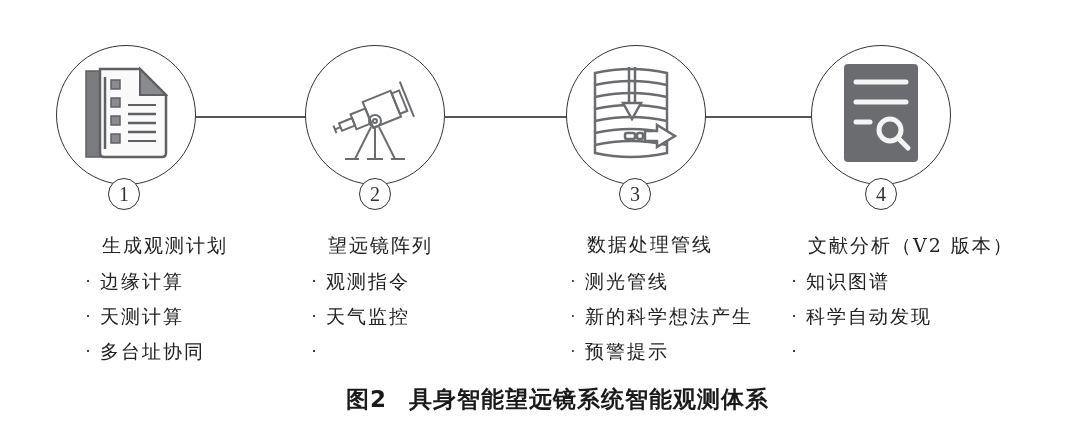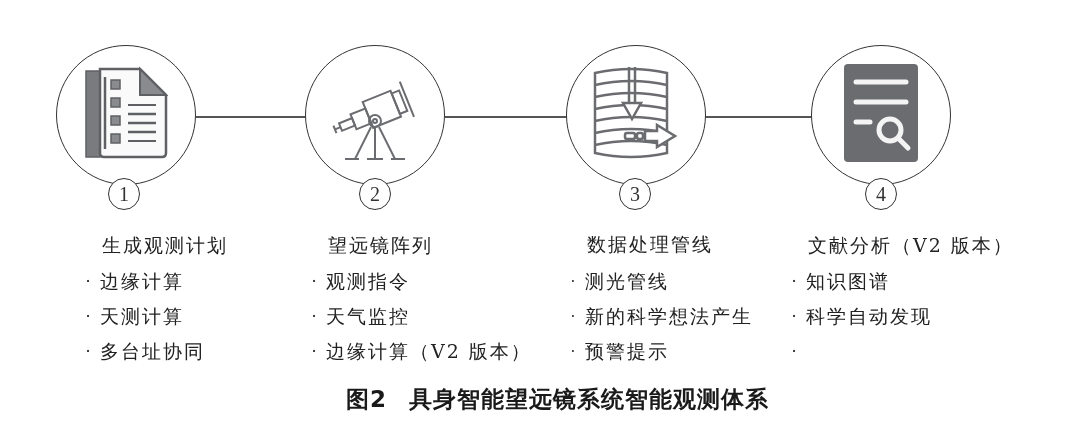--- a/index.html
+++ b/index.html
@@ -165,21 +165,21 @@
     <li><span class="bullet">·</span><span>天测计算</span></li>
     <li><span class="bullet">·</span><span>多台址协同</span></li>
   </ul>
 </div>
 
 <div class="stage-text" style="left:308px;">
   <div class="stage-heading">望远镜阵列</div>
   <ul class="stage-list">
     <li><span class="bullet">·</span><span>观测指令</span></li>
     <li><span class="bullet">·</span><span>天气监控</span></li>
-    <li><span class="bullet">·</span><span>边缘计算（V2 版本）</span></li>
+    <li><span class="bullet">·</span></li>
   </ul>
 </div>
 
 <div class="stage-text" style="left:567px;font-family:Liberation Serif, serif;">
   <div class="stage-heading">数据处理管线</div>
   <ul class="stage-list">
     <li><span class="bullet">·</span><span>测光管线</span></li>
     <li><span class="bullet">·</span><span>新的科学想法产生</span></li>
     <li><span class="bullet">·</span><span>预警提示</span></li>
   </ul>

